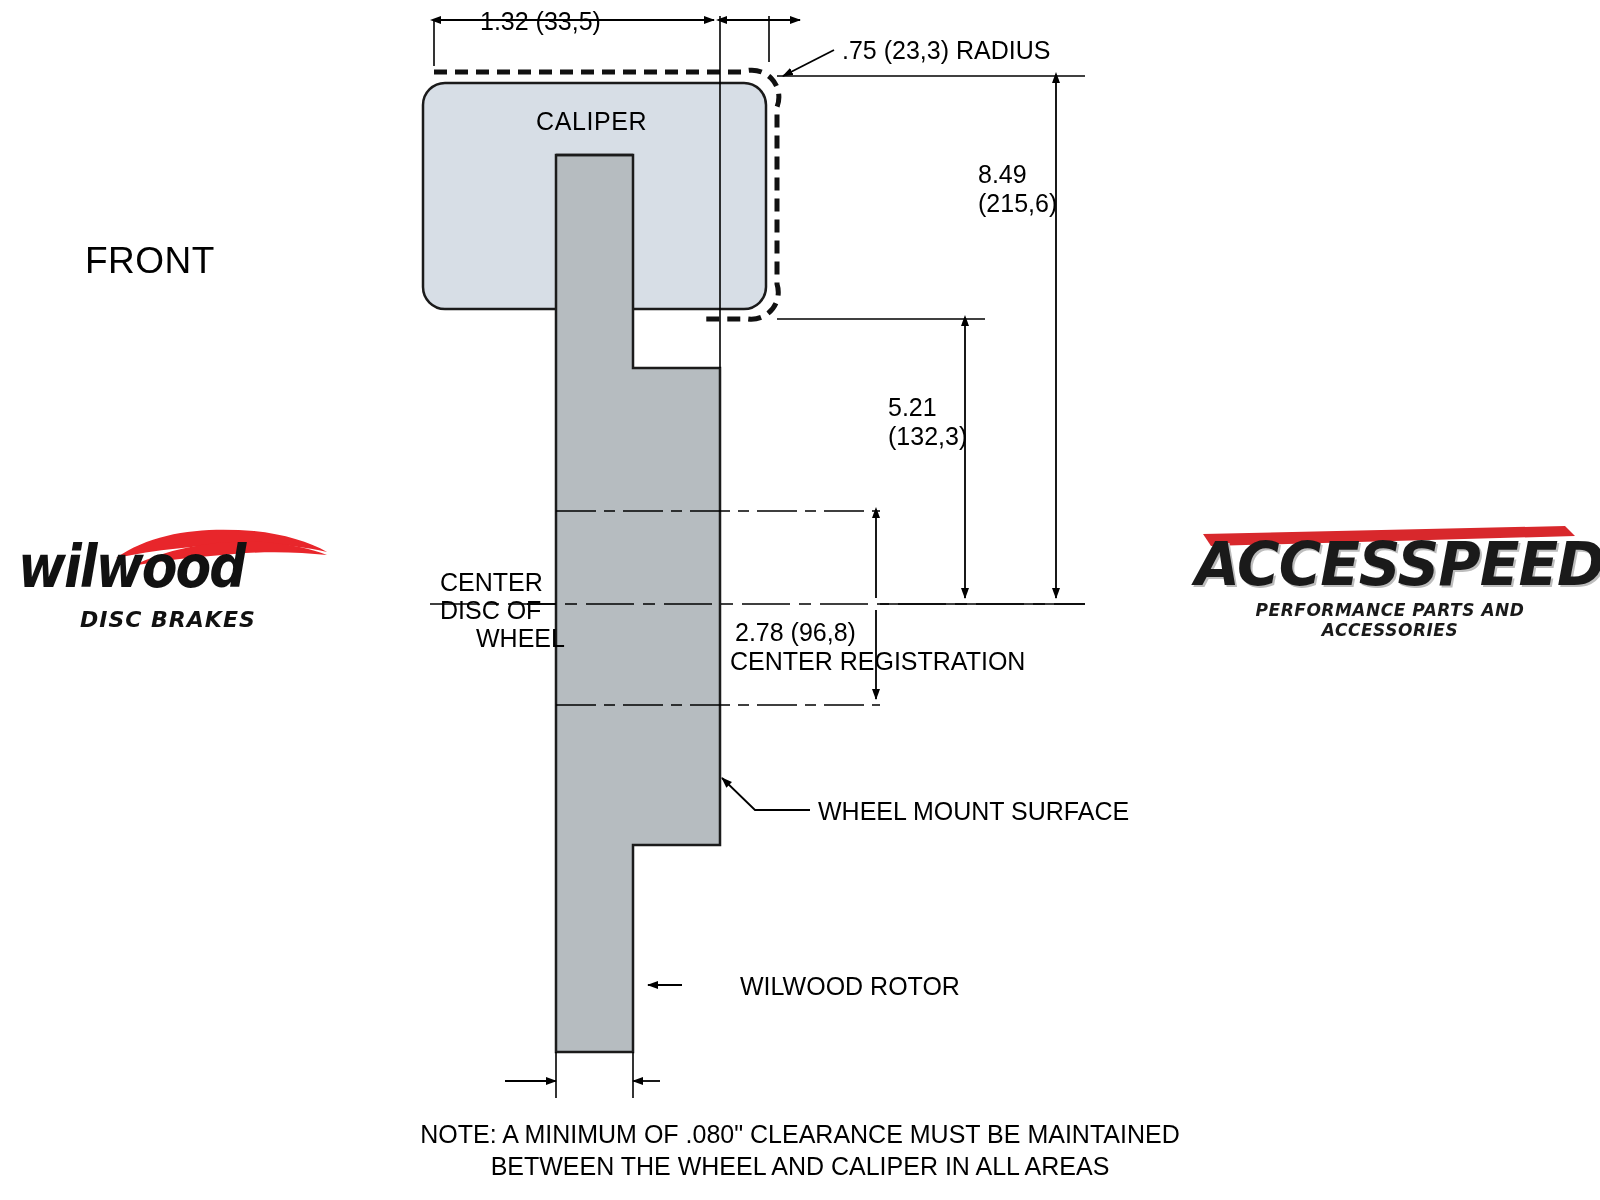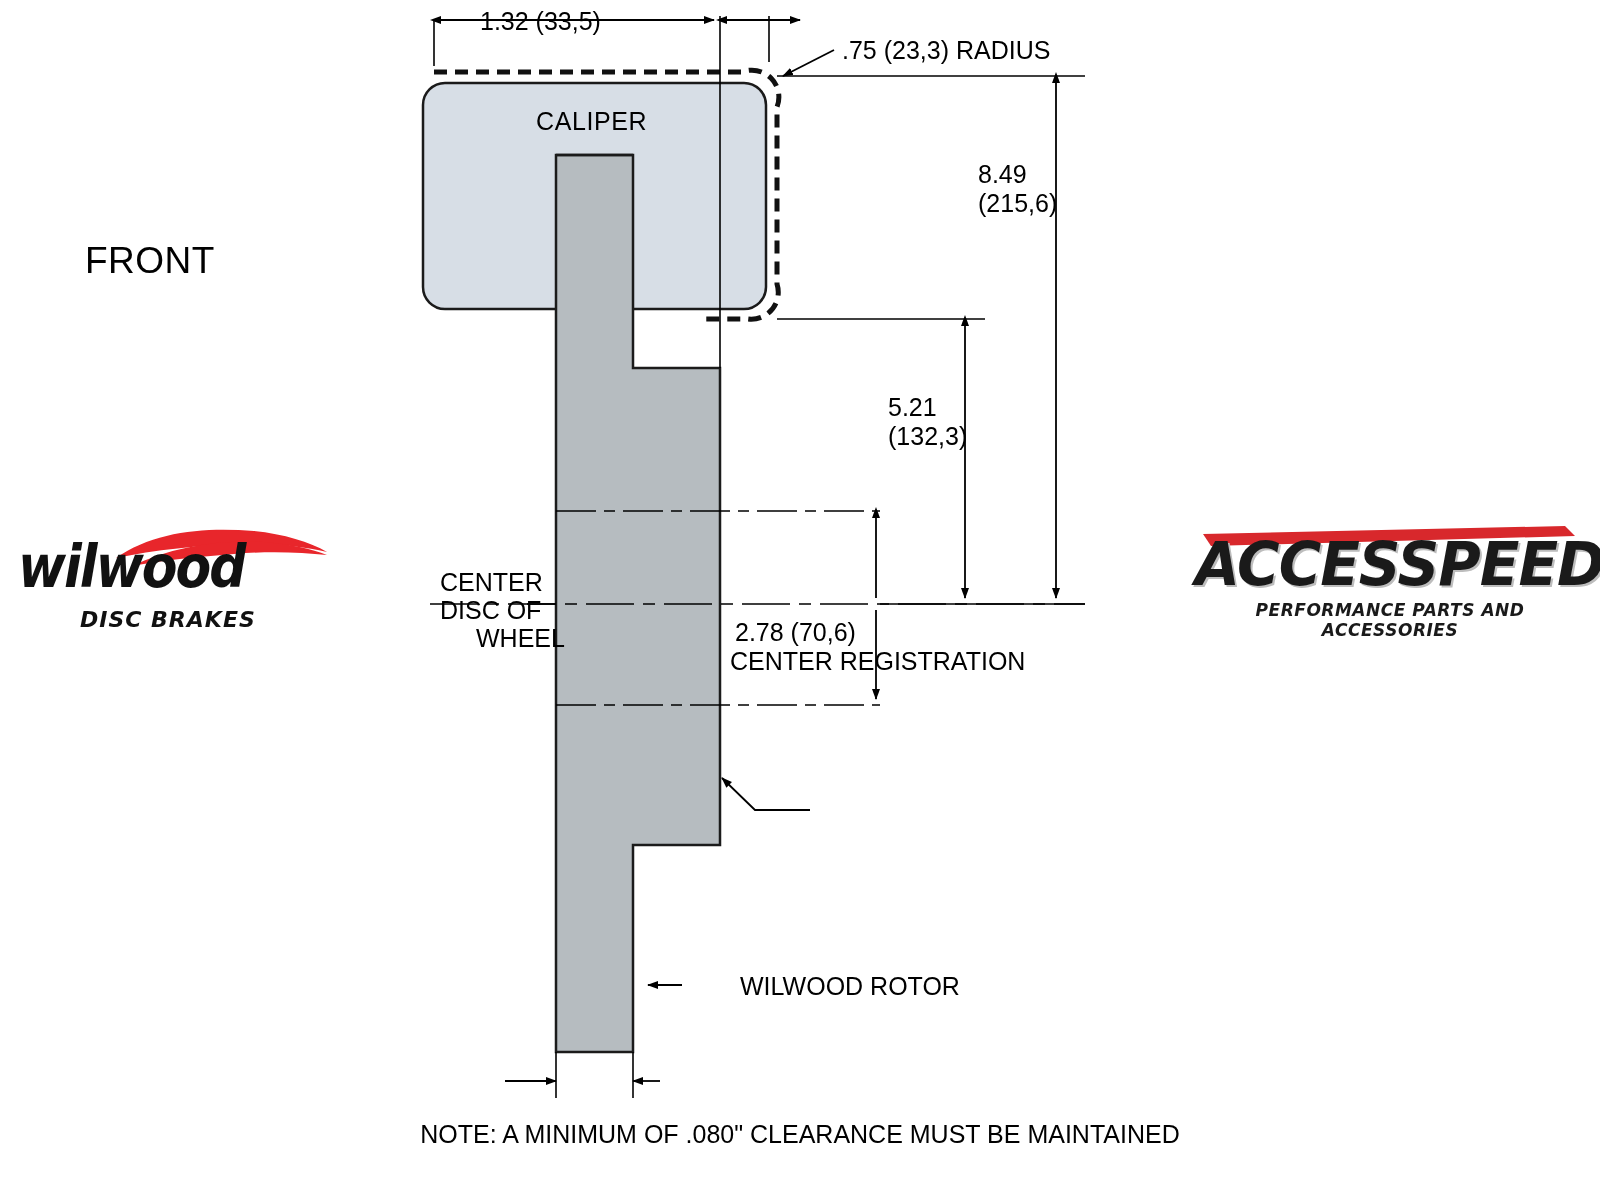--- a/index.html
+++ b/index.html
@@ -244,28 +244,30 @@
   <div class="txt dim" style="left:978px; top:160px; width:156px;">8.49</div>
   <div class="txt dim" style="left:978px; top:189px; width:156px;">(215,6)</div>
 
   <div class="txt dim" style="left:888px; top:393px; width:156px;">5.21</div>
   <div class="txt dim" style="left:888px; top:422px; width:156px;">(132,3)</div>
 
   <div class="txt lead" style="left:440px; top:568px;">CENTER</div>
   <div class="txt lead" style="left:440px; top:596px;">DISC OF</div>
   <div class="txt lead" style="left:440px; top:624px;margin-left:36px;">WHEEL</div>
 
-  <div class="txt dim" style="left:735px; top:618px; width:290px;">2.78 (70,6)</div>
+  <div class="txt dim" style="left:735px; top:618px; width:290px;">2.78 (96,8)</div>
   <div class="txt dim" style="left:730px; top:647px; width:300px;">CENTER REGISTRATION</div>
 
+  <div class="txt lead" style="left:818px; top:797px;">WHEEL MOUNT SURFACE</div>
 
   <div class="txt lead" style="left:692px; top:972px;margin-left:48px;">WILWOOD ROTOR</div>
 
 
   <div class="txt note" style="left:300px; top:1120px; width:1000px;">NOTE: A MINIMUM OF .080" CLEARANCE MUST BE MAINTAINED</div>
+  <div class="txt note" style="left:300px; top:1152px; width:1000px;">BETWEEN THE WHEEL AND CALIPER IN ALL AREAS</div>
 
   <div id="accesspeed-logo">
     <svg style="position:absolute; left:0; top:0; width:390px; height:125px;" viewBox="0 0 390 125">
       <path d="M8,14 L370,6 L380,16 L16,26 Z" fill="#d8282c"></path>
       <path d="M6,70 L372,64 L368,74 L4,80 Z" fill="#d8282c" opacity="0.0"></path>
     </svg>
     <div class="ap-word">ACCESSPEED</div>
     <div class="ap-sub">PERFORMANCE PARTS AND ACCESSORIES</div>
   </div>
 

